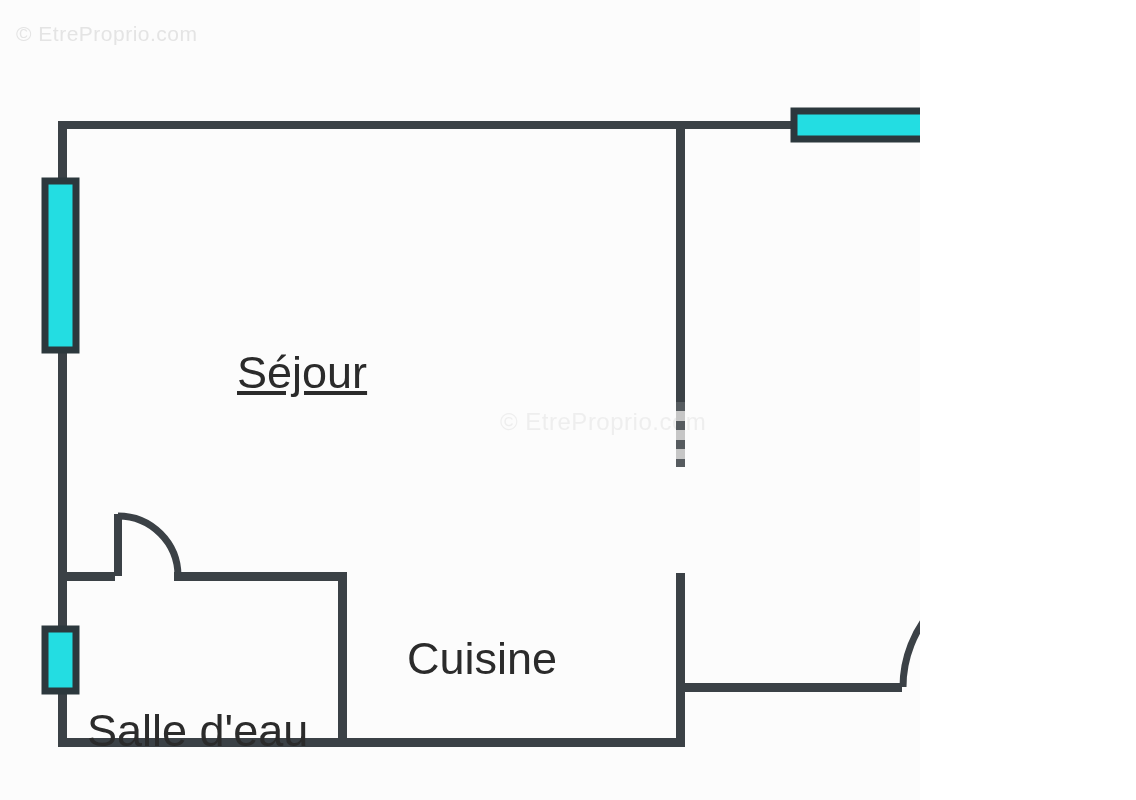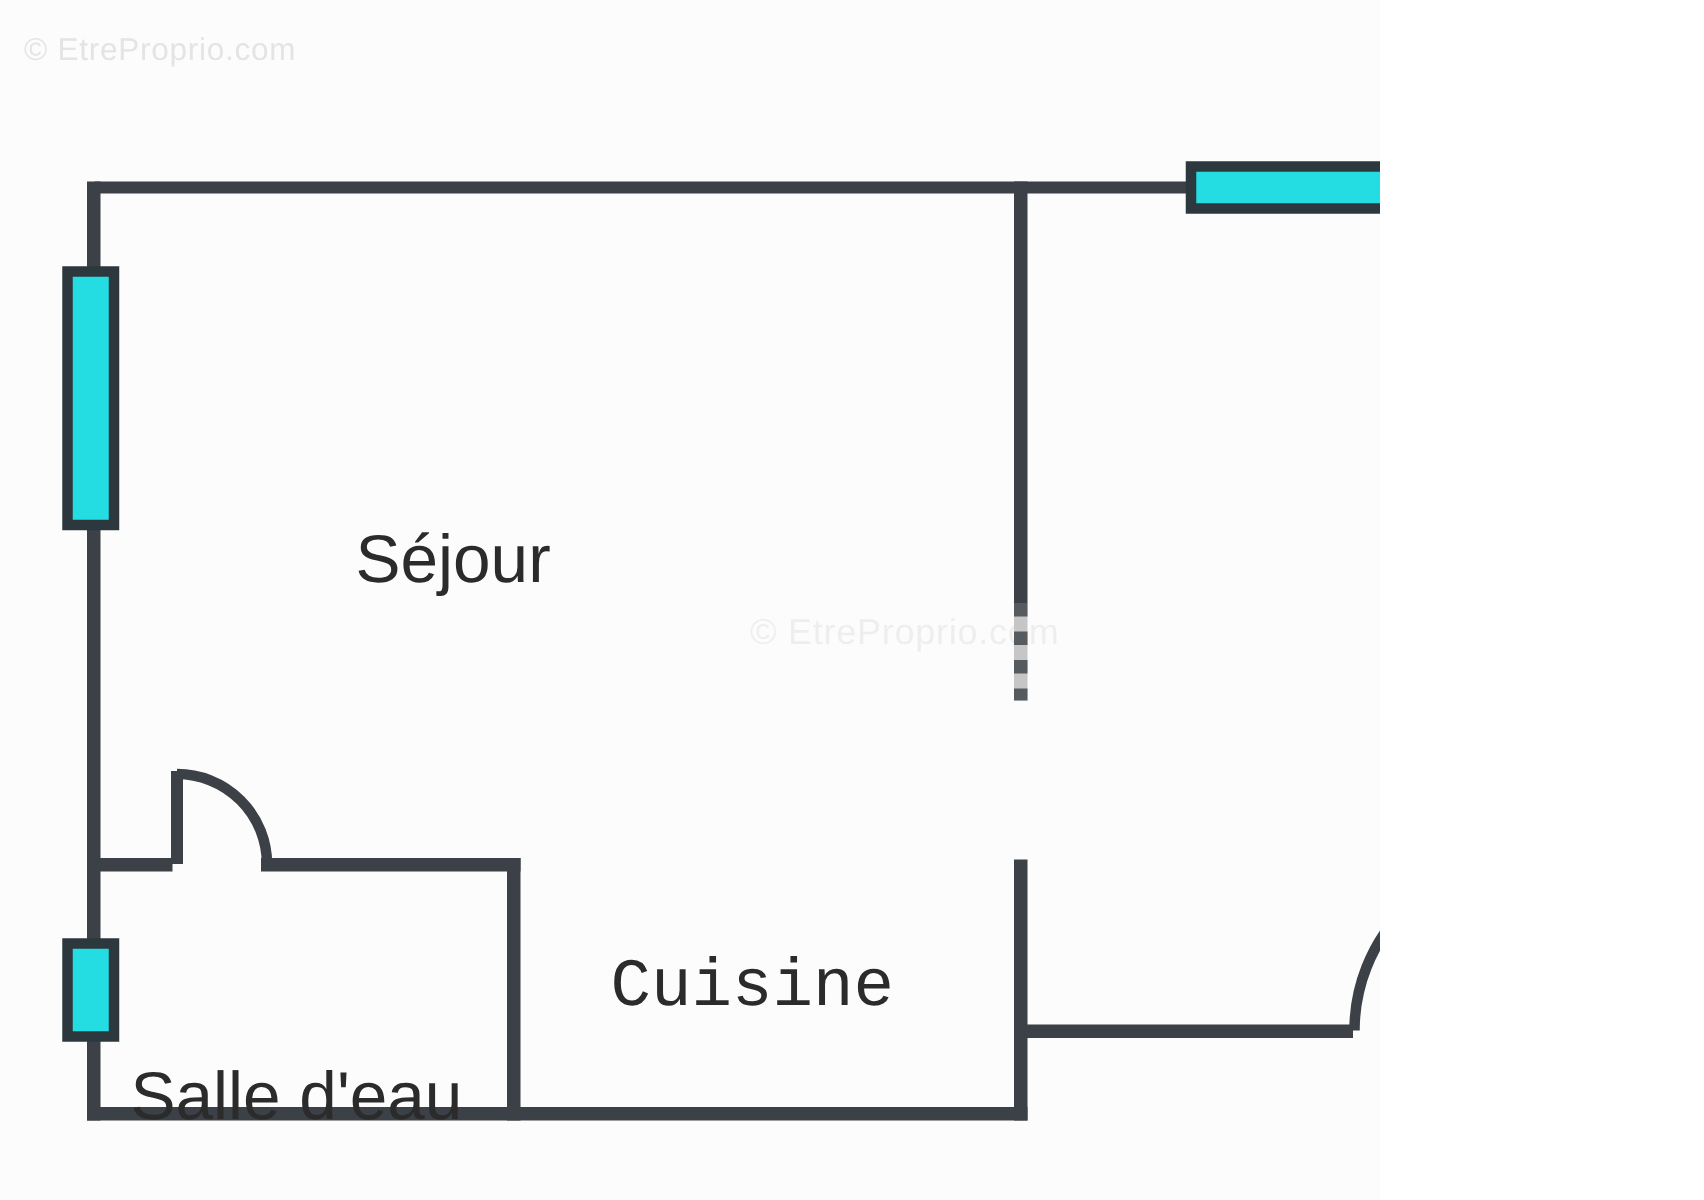--- a/index.html
+++ b/index.html
@@ -80,20 +80,20 @@
     <rect class="wall" x="174" y="572" width="173" height="9"></rect>
     <rect class="wall" x="338" y="572" width="9" height="175"></rect>
     <line class="door-leaf" x1="118" y1="514" x2="118" y2="576"></line>
     <path class="door-arc" d="M 118 516 A 60 60 0 0 1 178 576"></path>
 
     <rect class="window-rect" x="45" y="181" width="31" height="169"></rect>
     <rect class="window-rect" x="45" y="629" width="31" height="62"></rect>
     <rect class="window-rect" x="794" y="111" width="169" height="28"></rect>
   </svg>
 
-  <div class="room-label" style="left:237px; top:347px;">Séjour</div>
+  <div class="room-label" style="left:237px; top:347px;text-decoration:underline;">Séjour</div>
   <div class="room-label" style="left:87px; top:601px;">
     <div>Salle d'eau</div>
     
   </div>
-  <div class="room-label" style="left:407px; top:633px;font-family:Liberation Mono, monospace;">Cuisine</div>
+  <div class="room-label" style="left:407px; top:633px;">Cuisine</div>
 
 </div>
 
 </body></html>

